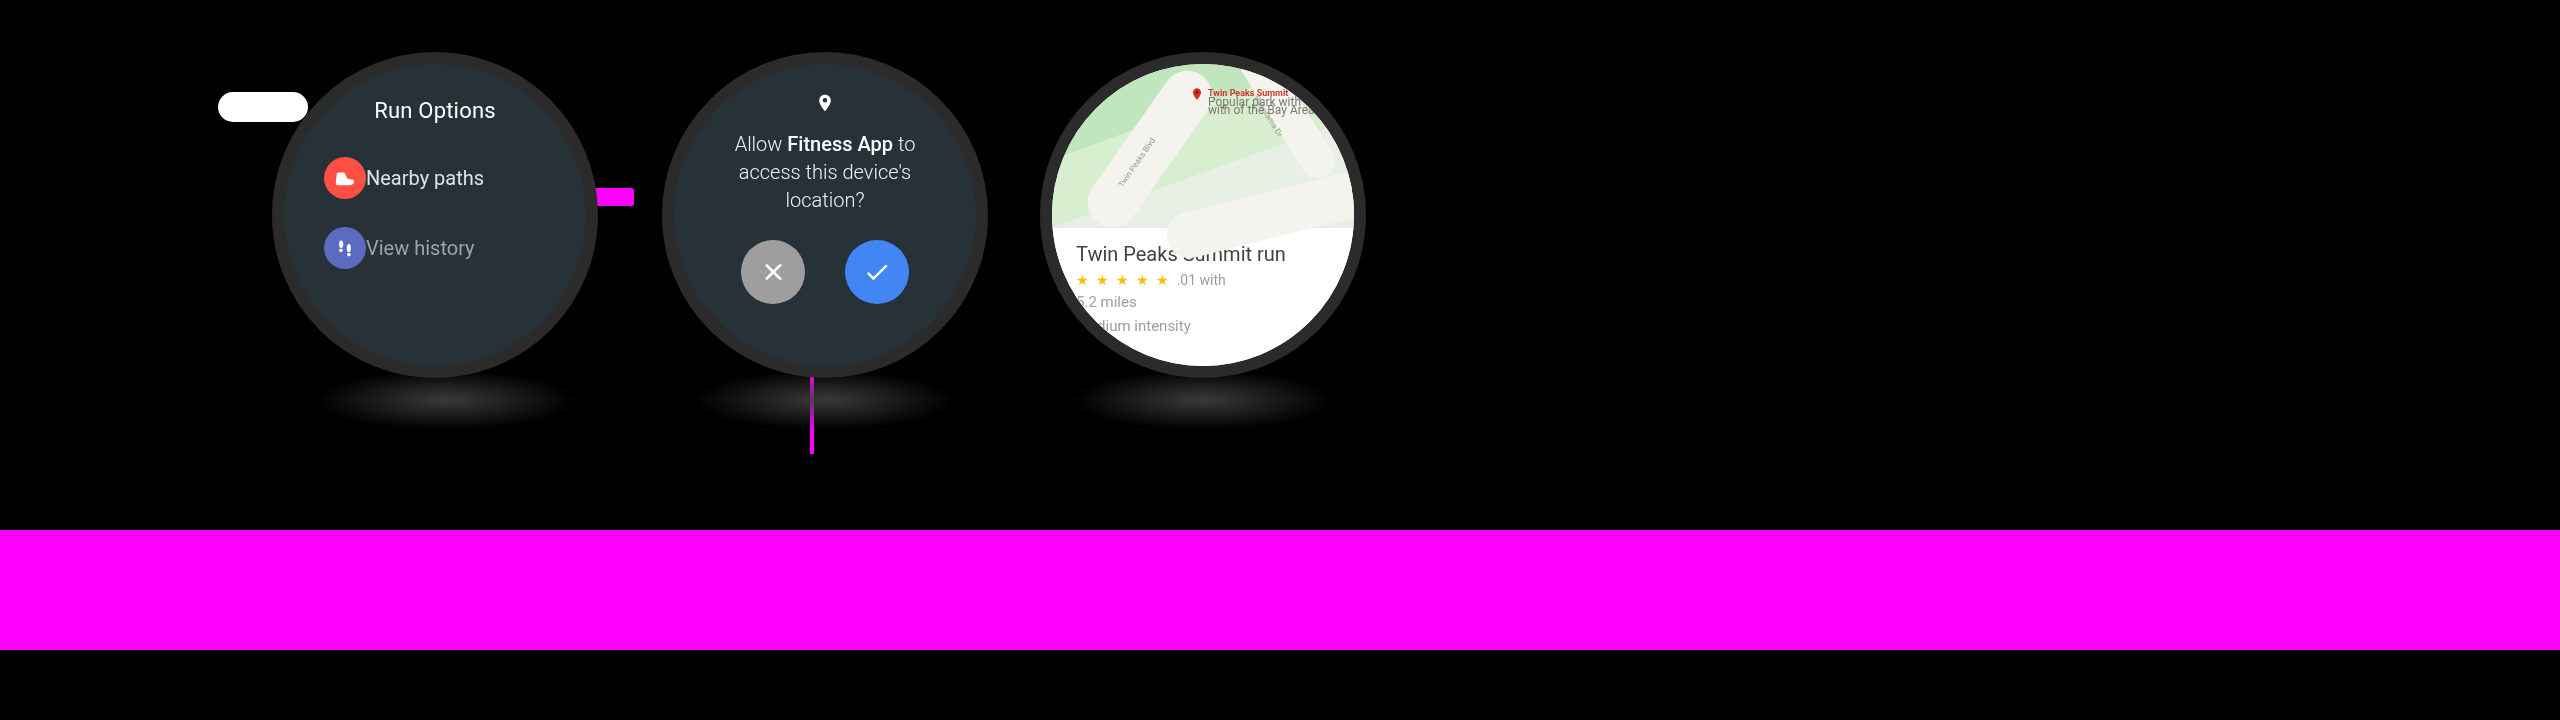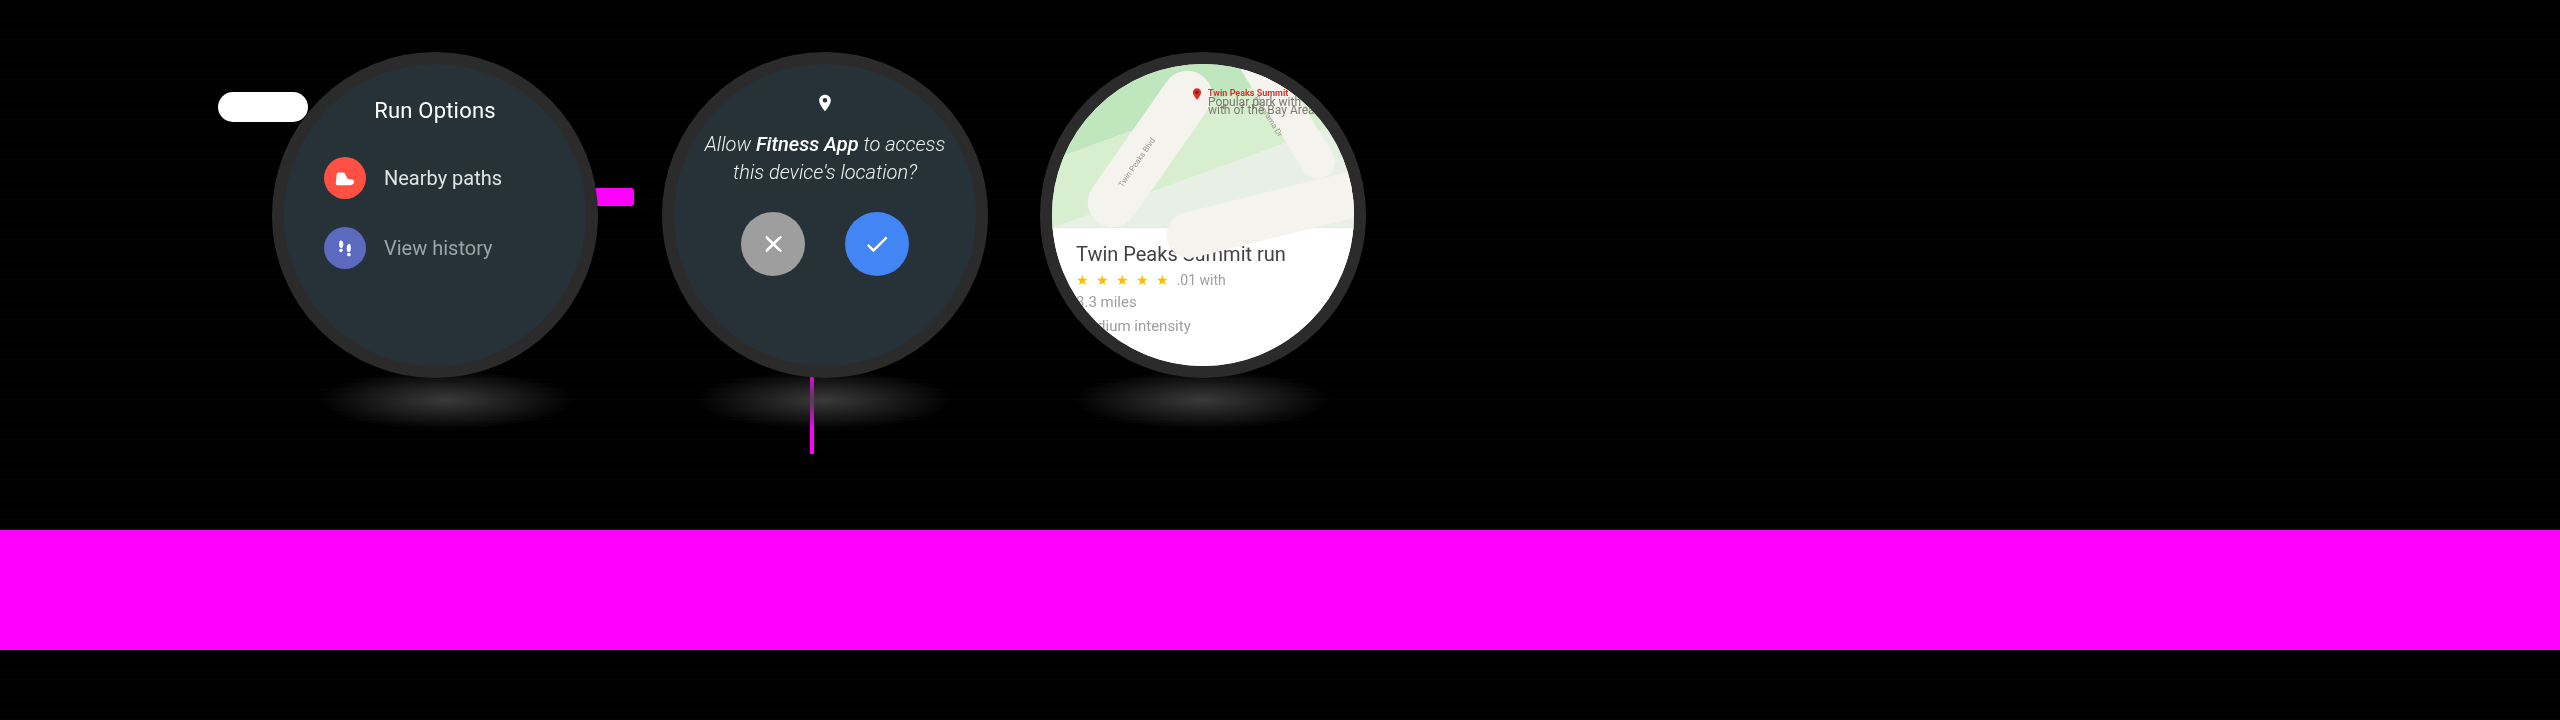--- a/index.html
+++ b/index.html
@@ -26,30 +26,30 @@
     overflow: hidden;
   }
   .watch-shadow {
     position: absolute; width: 260px; height: 60px; border-radius: 50%;
     background: radial-gradient(ellipse at center, rgba(64,64,64,0.9) 0%, rgba(0,0,0,0) 70%);
   }
 
   
   .w1-title { color: #fff; font-size: 22px; font-weight: 400; margin-top: 34px; letter-spacing: .2px; }
   .w1-list { width: 100%; margin-top: 20px; }
-  .w1-item { display: flex; align-items: center; padding: 14px 0 14px 40px; gap: 18px; }
+  .w1-item { display: flex; align-items: center; padding: 14px 0 14px 40px; }
   .w1-icon { width: 42px; height: 42px; border-radius: 50%; display: flex; align-items: center; justify-content: center; flex: 0 0 42px; }
   .shoe-bg { background: #ff5043; }
   .steps-bg { background: #5c6bc0; }
   .w1-label { color: #e0e4e6; font-size: 20px; font-weight: 400; }
   .w1-label.dim { color: #9aa5aa; text-align: right; }
 
   
   .w2-icon { margin-top: 26px; }
-  .w2-text { color: #eef2f3; font-size: 20px; line-height: 28px; text-align: center; margin-top: 10px; padding: 0 30px; font-weight: 300; font-style: italic; }
+  .w2-text { color: #eef2f3; font-size: 20px; line-height: 28px; text-align: center; margin-top: 10px; padding: 0 30px; font-weight: 300; }
   .w2-text strong { font-weight: 500; color: #fff; }
   .w2-btns { display: flex; gap: 40px; margin-top: 26px; }
   .w2-btn { width: 64px; height: 64px; border-radius: 50%; display: flex; align-items: center; justify-content: center; }
   .deny-bg { background: #9e9e9e; }
   .allow-bg { background: #4285f4; }
 
   
   .w3 { background: #ffffff; padding: 0; }
   .w3-map { width: 100%; height: 164px; position: relative; background:
     linear-gradient(160deg, #bfe6bc 0 35%, #d7efcf 35% 60%, #e8efe4 60% 100%);
@@ -154,18 +154,18 @@
         <div class="w3-poi-sub">Popular park with</div>
         <div class="w3-poi-sub">with of the Bay Area</div>
       </div>
     </div>
     <div class="w3-card">
       <div class="w3-title">Twin Peaks Summit run</div>
       <div class="w3-row">
         <span class="w3-star">★ ★ ★ ★ ★</span>
         <span class="w3-miles">.01 with</span>
       </div>
-      <div class="w3-meta">3.3 miles</div>
+      <div class="w3-meta">5.2 miles</div>
       <div class="w3-meta">Medium intensity</div>
     </div>
   </div>
 
 </div>
 
 </body></html>

